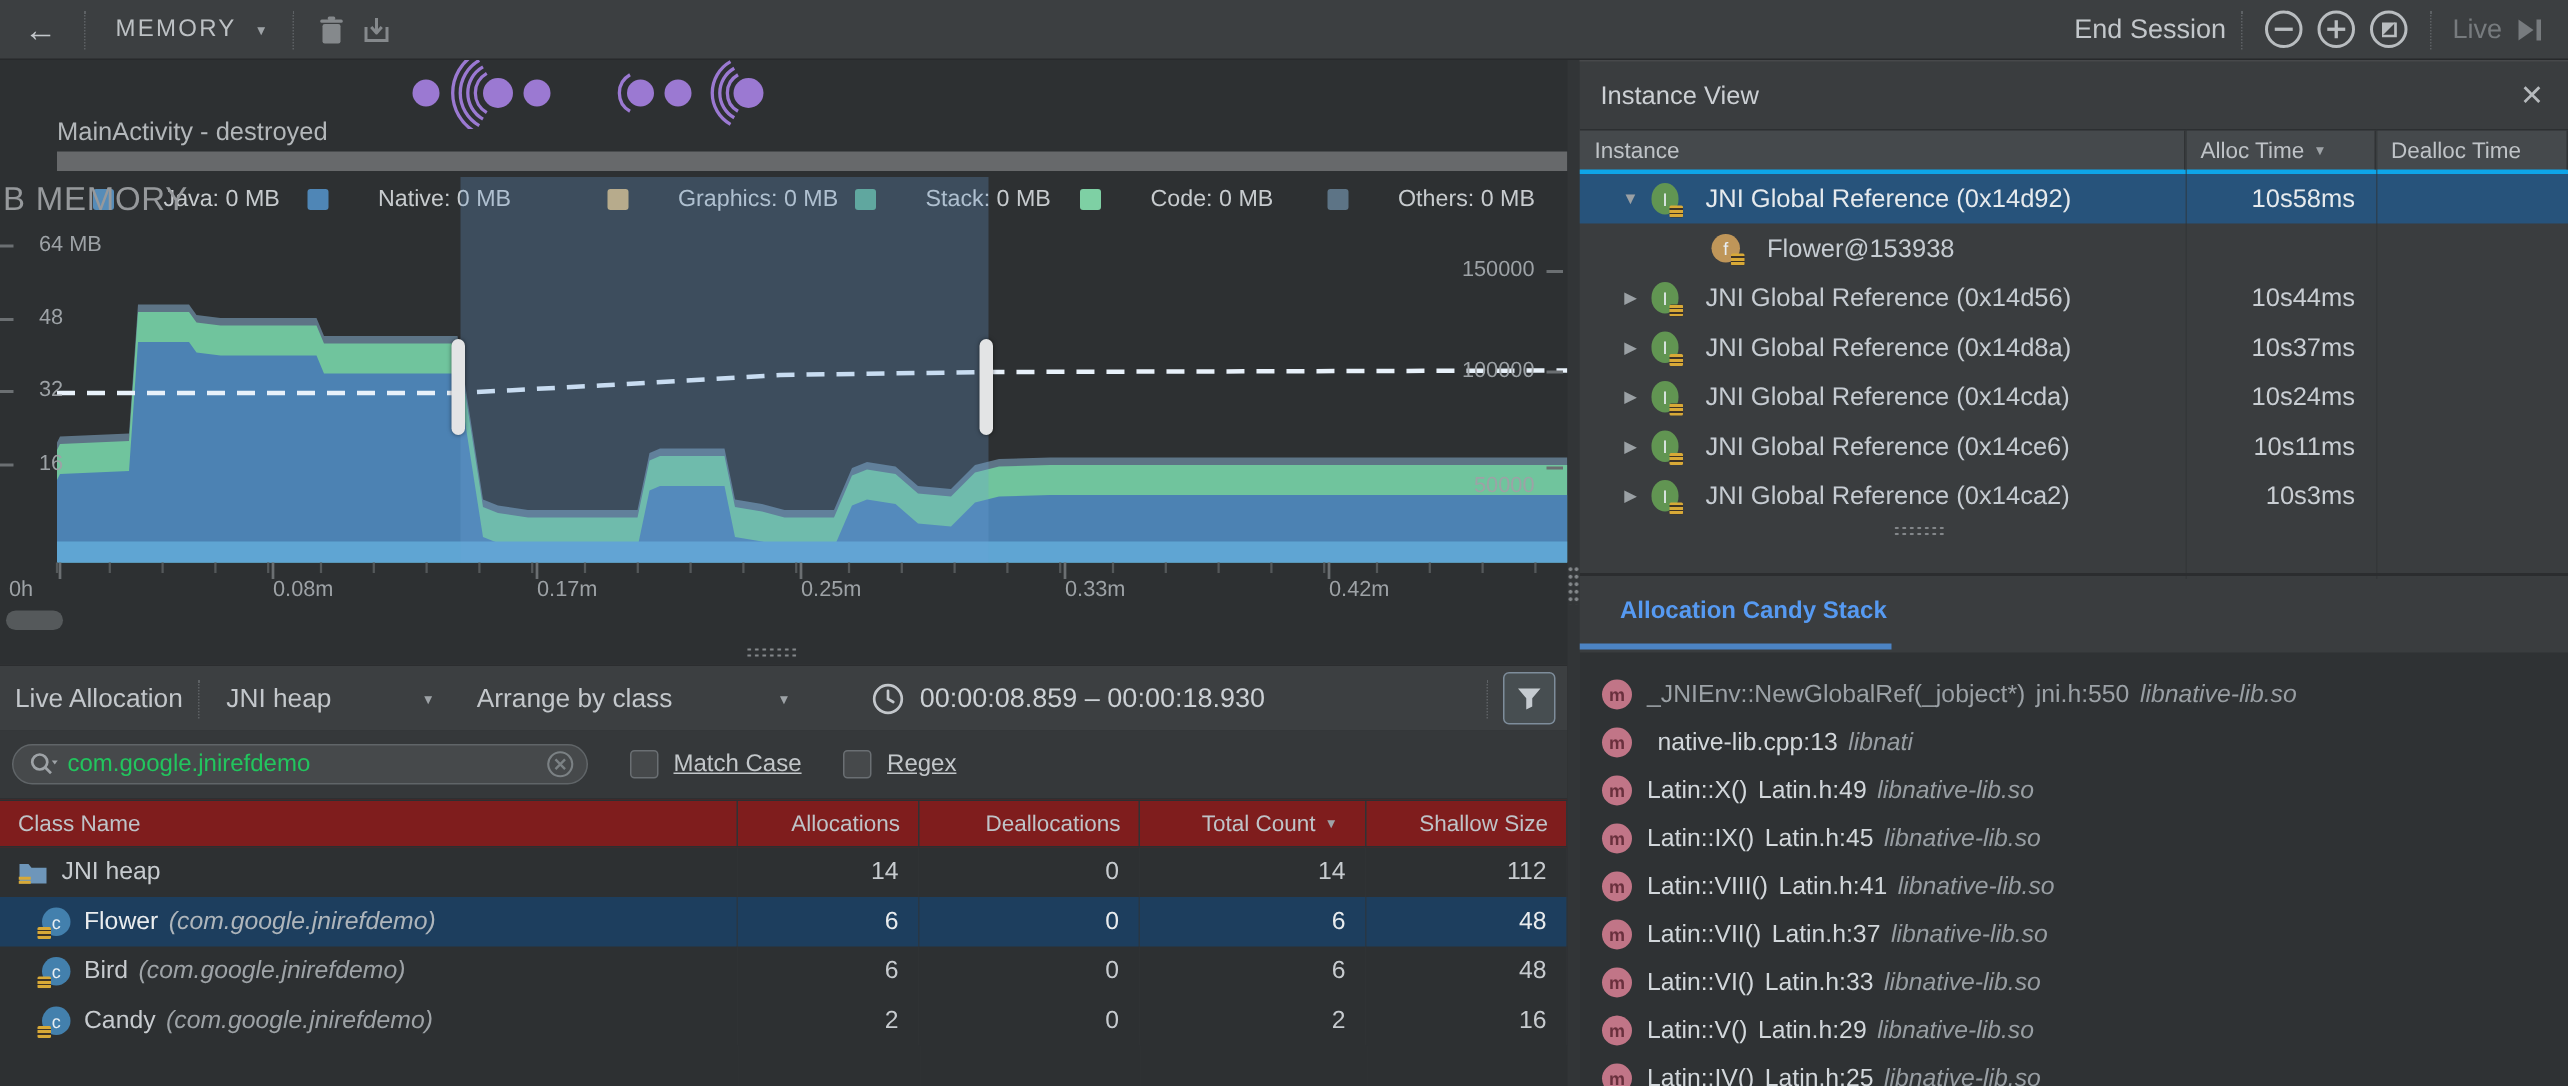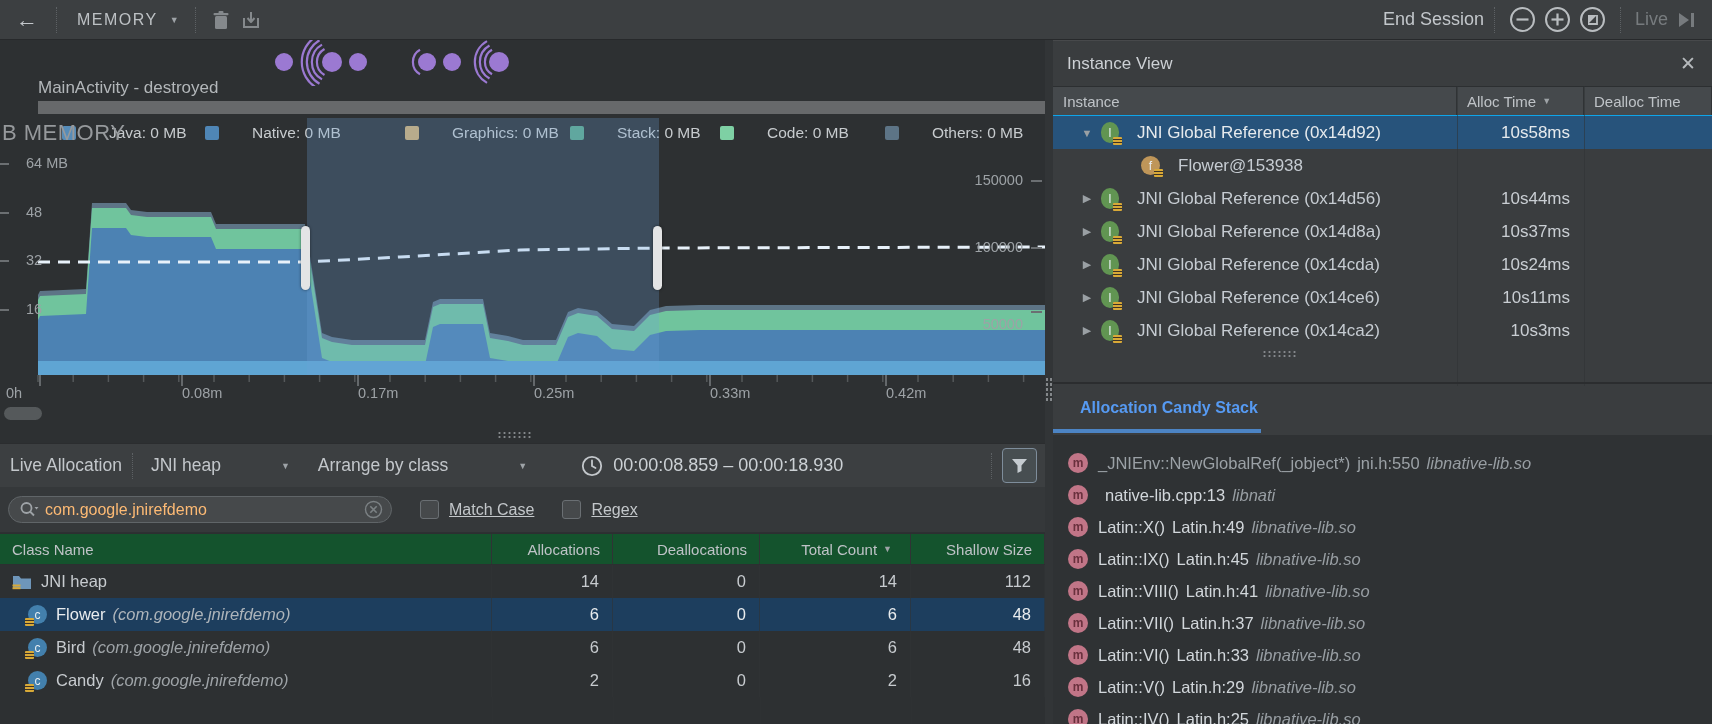--- a/index.html
+++ b/index.html
@@ -40,48 +40,48 @@
   #alloc-toolbar{position:absolute;left:0;top:403px;width:1045px;height:44px;background:#3c3f41;
       border-top:1px solid #2b2d2f;display:flex;align-items:center;box-sizing:border-box;padding:0 8px 0 10px;}
   #alloc-toolbar .lbl{font-size:17.5px;color:#c3c7cb;white-space:nowrap;}
   #time-range{font-size:18px;color:#ccd1d5;margin-left:10px;white-space:nowrap;}
   #filter-btn{width:33px;height:33px;border:1.5px solid #7e8d9b;border-radius:4px;background:#474e51;
       display:flex;align-items:center;justify-content:center;}
   
   #search-row{position:absolute;left:0;top:447px;width:1045px;height:45px;background:#35383a;display:flex;align-items:center;padding-left:8px;box-sizing:border-box;}
   #search-box{width:384px;height:27px;border:1px solid #606568;border-radius:14px;background:#46494b;
       display:flex;align-items:center;padding:0 8px 0 10px;box-sizing:border-box;}
-  #search-value{flex:1;font-size:16px;color:#fdba74;margin-left:6px;white-space:nowrap;overflow:hidden;}
+  #search-value{flex:1;font-size:16px;color:#22c55e;margin-left:6px;white-space:nowrap;overflow:hidden;}
   .chk{width:17px;height:17px;border:1px solid #6a6f73;border-radius:3px;background:#46494b;margin:0 10px 0 28px;}
   .chk-lbl{font-size:16px;color:#c3c7ca;text-decoration:underline;}
   
   #class-table{position:absolute;left:0;top:493px;width:1045px;height:191px;}
   .ct-grid{display:grid;grid-template-columns:492px 121px 147px 151px 134px;}
-  #ct-head{position:absolute;left:0;top:0;width:1045px;height:32px;background:#14532d;border-top:1px solid #2c2f31;border-bottom:1px solid #2c2f31;box-sizing:border-box;}
+  #ct-head{position:absolute;left:0;top:0;width:1045px;height:32px;background:#7f1d1d;border-top:1px solid #2c2f31;border-bottom:1px solid #2c2f31;box-sizing:border-box;}
   #ct-head .hc{display:flex;align-items:center;font-size:15px;color:#bfc3c7;border-right:1px solid #303335;padding:0 12px;box-sizing:border-box;white-space:nowrap;}
   #ct-head .hc.num{justify-content:flex-end;}
   .ct-row{position:absolute;left:0;width:1045px;height:33px;font-size:16.5px;color:#c7cbcf;}
   .ct-row .c{display:flex;align-items:center;border-right:1px solid rgba(48,51,53,.6);padding:0 13px;box-sizing:border-box;white-space:nowrap;}
   .ct-row .c.num{justify-content:flex-end;}
   .ct-row.sel{background:#1d3e5e;color:#e9ecee;}
   .pkg{font-style:italic;color:#9ea3a7;margin-left:7px;}
   .ct-row.sel .pkg{color:#aeb5bb;}
   .colline{position:absolute;top:0;width:1px;background:rgba(48,51,53,.55);}
   .cicon{position:relative;width:19px;height:19px;border-radius:50%;display:flex;align-items:center;justify-content:center;
          font-size:12px;color:#e8eef3;margin-right:9px;flex:none;}
   .badge{position:absolute;left:-3px;bottom:-2px;width:9px;height:8px;background:repeating-linear-gradient(#d8a937 0 2px,#3d3326 2px 3px);border-radius:1px;}
   
   #vsplit{position:absolute;left:1045px;top:40px;width:8px;height:684px;background:#323537;}
   #vsplit .dots-v{position:absolute;left:0;top:337px;}
   
   #right{position:absolute;left:1053px;top:40px;width:659px;height:684px;background:#3a3d3f;overflow:hidden;border-top:1px solid #47494b;box-sizing:border-box;}
   #iv-title-row{position:absolute;left:0;top:0;width:659px;height:45px;display:flex;align-items:center;}
   #iv-title{font-size:17px;color:#ccd0d4;margin-left:14px;flex:1;}
   #iv-close{font-size:19px;color:#b6babd;margin-right:16px;}
-  #iv-head{position:absolute;left:0;top:45px;width:659px;height:30px;background:#45494c;border-top:1px solid #2c2f31;border-bottom:1px solid #0ea5e9;box-sizing:border-box;display:grid;grid-template-columns:404px 127px 128px;}
+  #iv-head{position:absolute;left:0;top:45px;width:659px;height:30px;background:#45494c;border-top:1px solid #2c2f31;border-bottom:3px solid #0ea5e9;box-sizing:border-box;display:grid;grid-template-columns:404px 127px 128px;}
   #iv-head .hc{display:flex;align-items:center;font-size:15px;color:#bfc3c7;border-right:1px solid #303335;padding:0 10px;box-sizing:border-box;white-space:nowrap;}
   .iv-row{position:absolute;left:0;width:659px;height:33px;display:grid;grid-template-columns:404px 127px 128px;font-size:17px;color:#c6ccd2;}
   .iv-row .c{display:flex;align-items:center;white-space:nowrap;overflow:hidden;}
   .iv-row .c.t{justify-content:flex-end;padding-right:14px;color:#c9ced3;}
   .iv-row.sel{background:#27537b;color:#e6eaed;}
   .iv-row.sel .c.t{color:#e6eaed;}
   .tw{width:20px;text-align:center;font-size:11px;color:#9aa0a4;flex:none;margin-left:24px;}
   .iv-colline{position:absolute;top:45px;height:300px;width:1px;background:rgba(48,51,53,.55);}
   #iv-split-dots{position:absolute;left:209px;top:309px;}
   #iv-hline{position:absolute;left:0;top:341px;width:659px;height:2px;background:#2b2d2f;}

